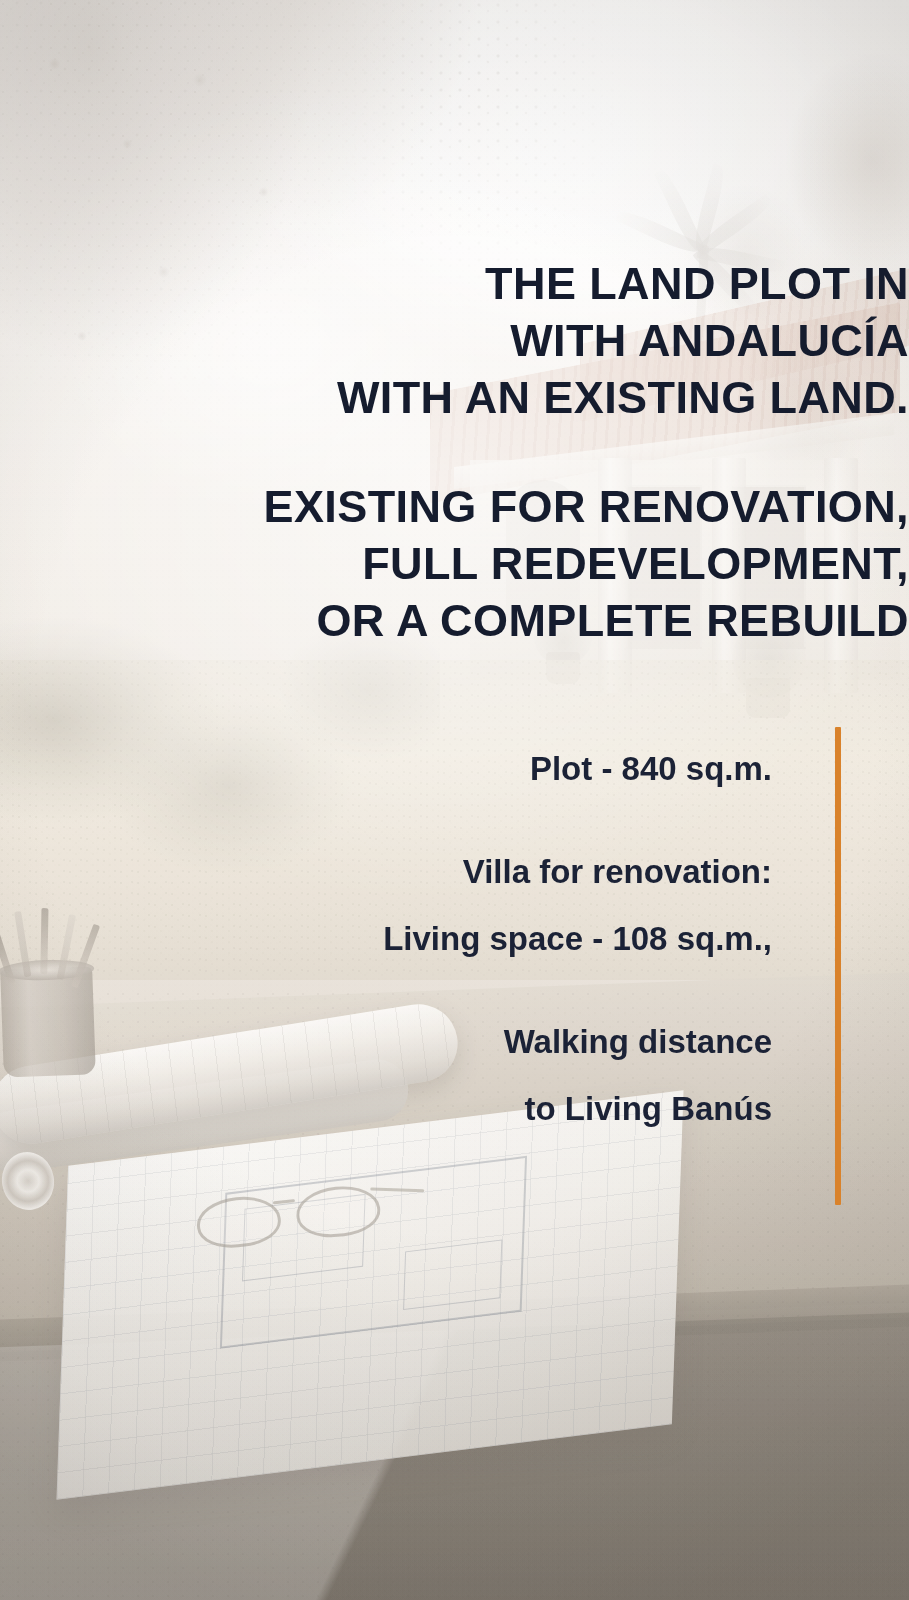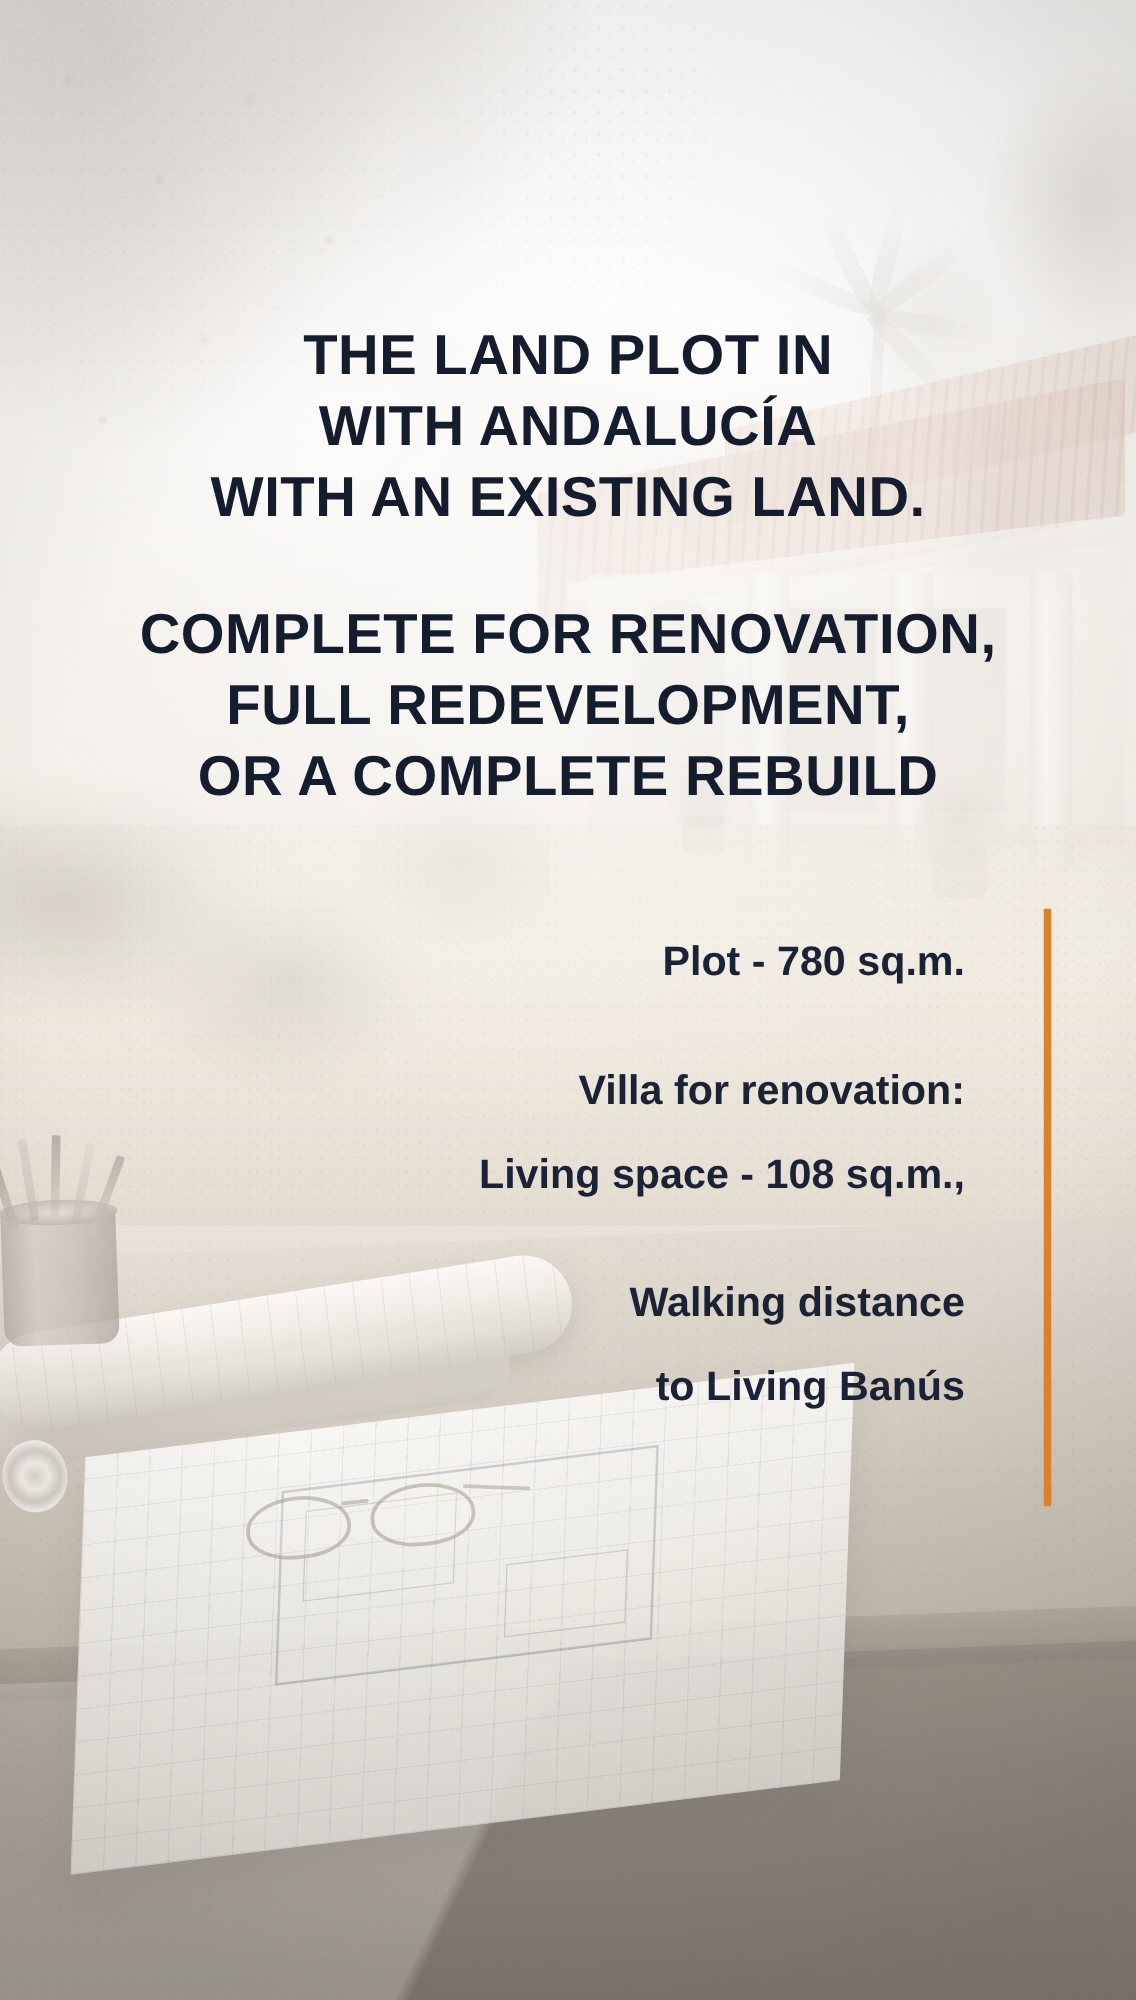--- a/index.html
+++ b/index.html
@@ -423,21 +423,21 @@
 
   
   .content {
     position: absolute;
     inset: 0;
   }
 
   .headline-block {
     position: absolute;
     left: 0; right: 0;
-    text-align: center;
+    text-align: right;
   }
   .headline-block.one { top: 255px; }
   .headline-block.two { top: 478px; }
 
   .headline-line {
     display: block;
     color: #151c2e;
     font-weight: 700;
     font-size: 45px;
     line-height: 57px;
@@ -559,28 +559,28 @@
 
   <div class="content">
 
     <div class="headline-block one">
       <span class="headline-line">THE LAND PLOT IN</span>
       <span class="headline-line">WITH ANDALUCÍA</span>
       <span class="headline-line">WITH AN EXISTING LAND.</span>
     </div>
 
     <div class="headline-block two">
-      <span class="headline-line">COMPLETE FOR RENOVATION,</span>
+      <span class="headline-line">EXISTING FOR RENOVATION,</span>
       <span class="headline-line">FULL REDEVELOPMENT,</span>
       <span class="headline-line">OR A COMPLETE REBUILD</span>
     </div>
 
     <div class="details">
       <div class="detail-group">
-        <span class="detail-line">Plot - 780 sq.m.</span>
+        <span class="detail-line">Plot - 840 sq.m.</span>
       </div>
       <div class="detail-group">
         <span class="detail-line">Villa for renovation:</span>
         <span class="detail-line">Living space - 108 sq.m.,</span>
       </div>
       <div class="detail-group">
         <span class="detail-line">Walking distance</span>
         <span class="detail-line">to Living Banús</span>
       </div>
     </div>

